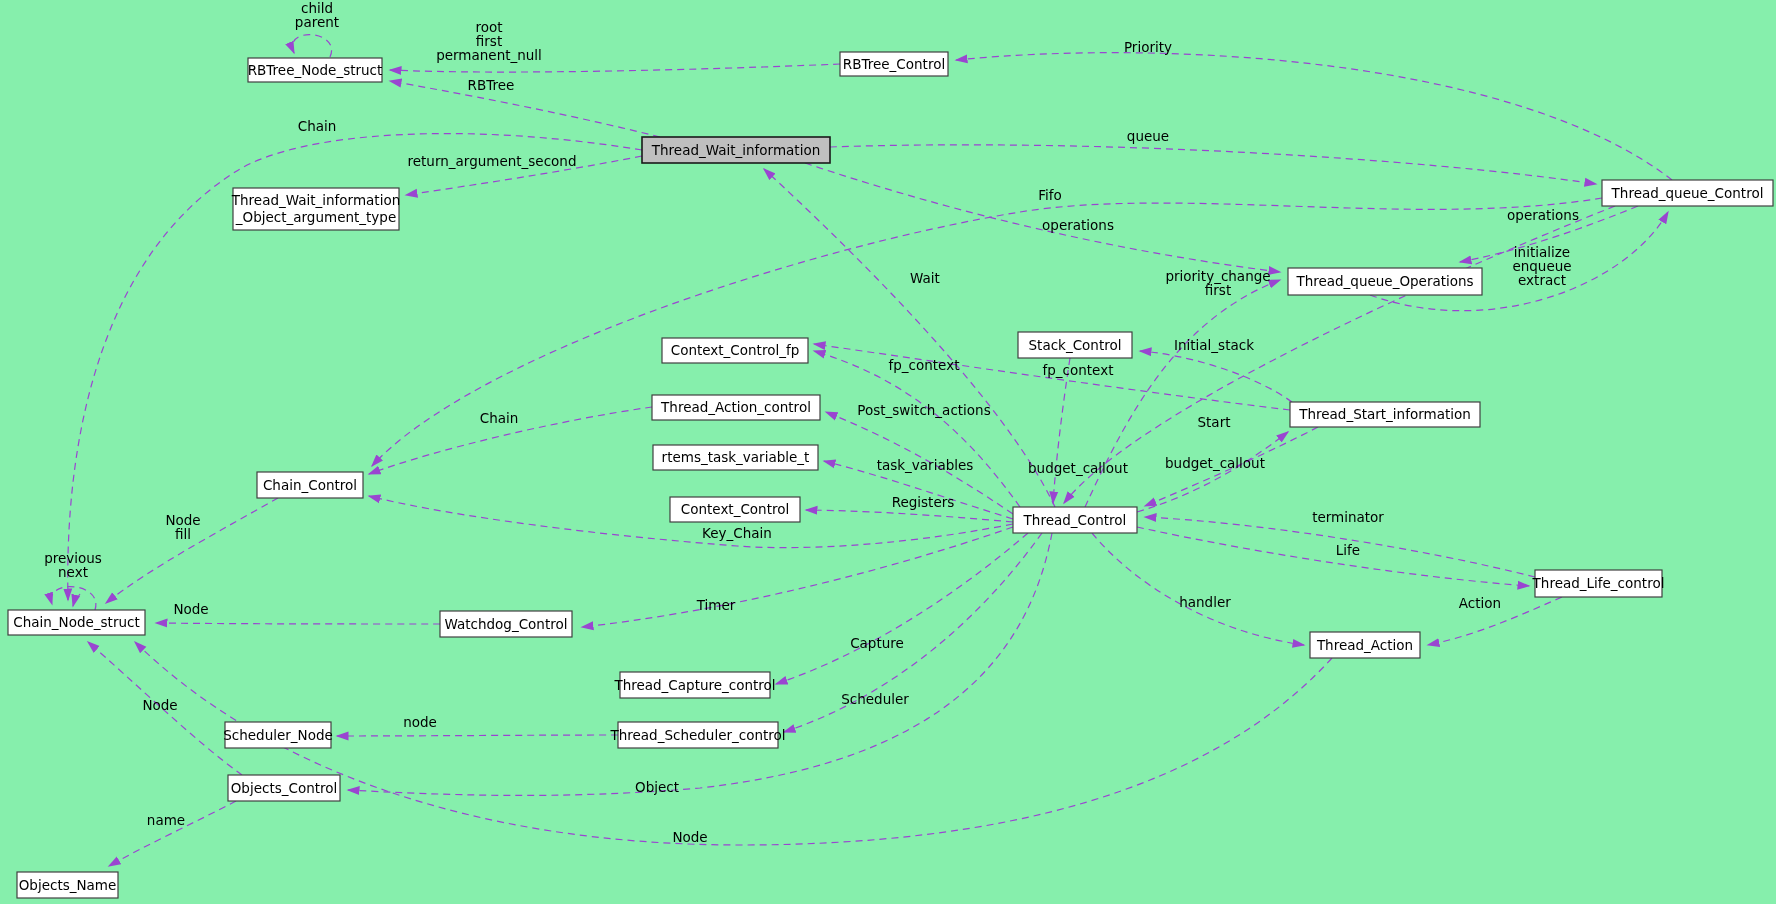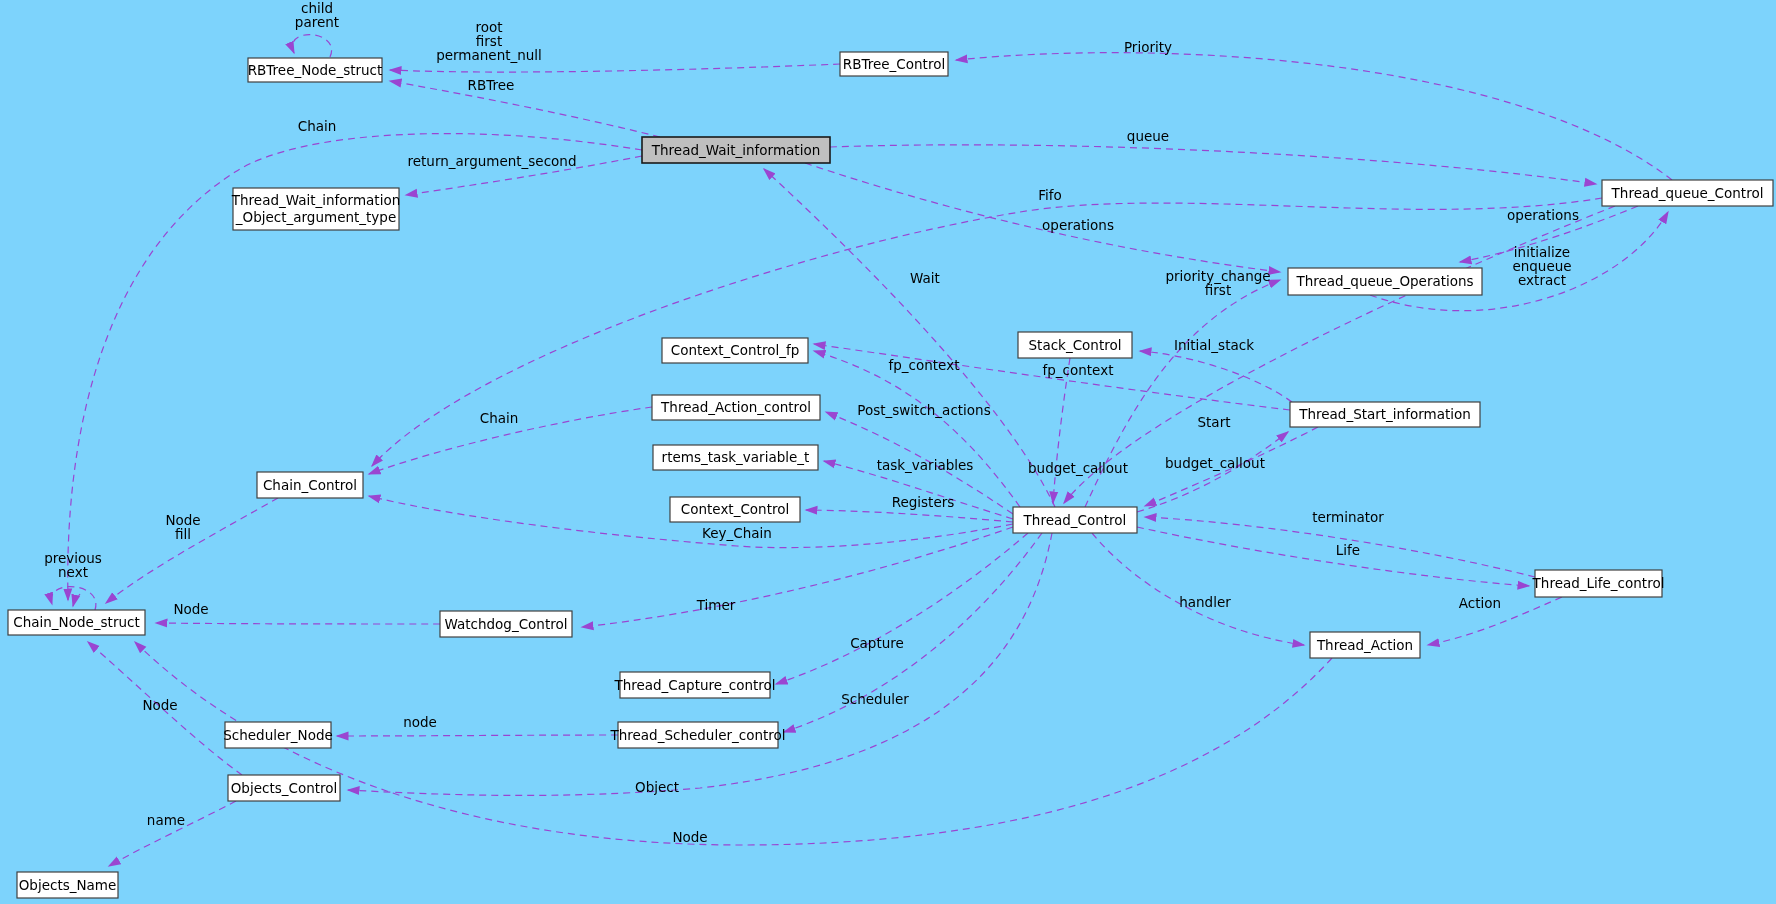--- a/index.html
+++ b/index.html
@@ -1,17 +1,17 @@
 <!DOCTYPE html>
 <html><head>
 <meta charset="utf-8">
 <style>
   html,body{margin:0;padding:0;background:#ffffff;}
   body{font-family:"DejaVu Sans","Liberation Sans",sans-serif;}
-  #stage{position:relative;width:1776px;height:904px;background:#7dd3fc;overflow:hidden;}
+  #stage{position:relative;width:1776px;height:904px;background:#86efac;overflow:hidden;}
   svg{display:block;}
   .node-rect{fill:#ffffff;stroke:#404040;stroke-width:1.2;}
   .node-rect.highlight{fill:#bfbfbf;stroke:#1a1a1a;stroke-width:1.6;}
   .node-text{fill:#000000;font-size:13.5px;text-anchor:middle;}
   .edge-label{fill:#000000;font-size:13.5px;text-anchor:middle;}
   .edge-path{fill:none;stroke-width:1.2;stroke-dasharray:7 5;}
 </style>
 </head>
 <body>
 

